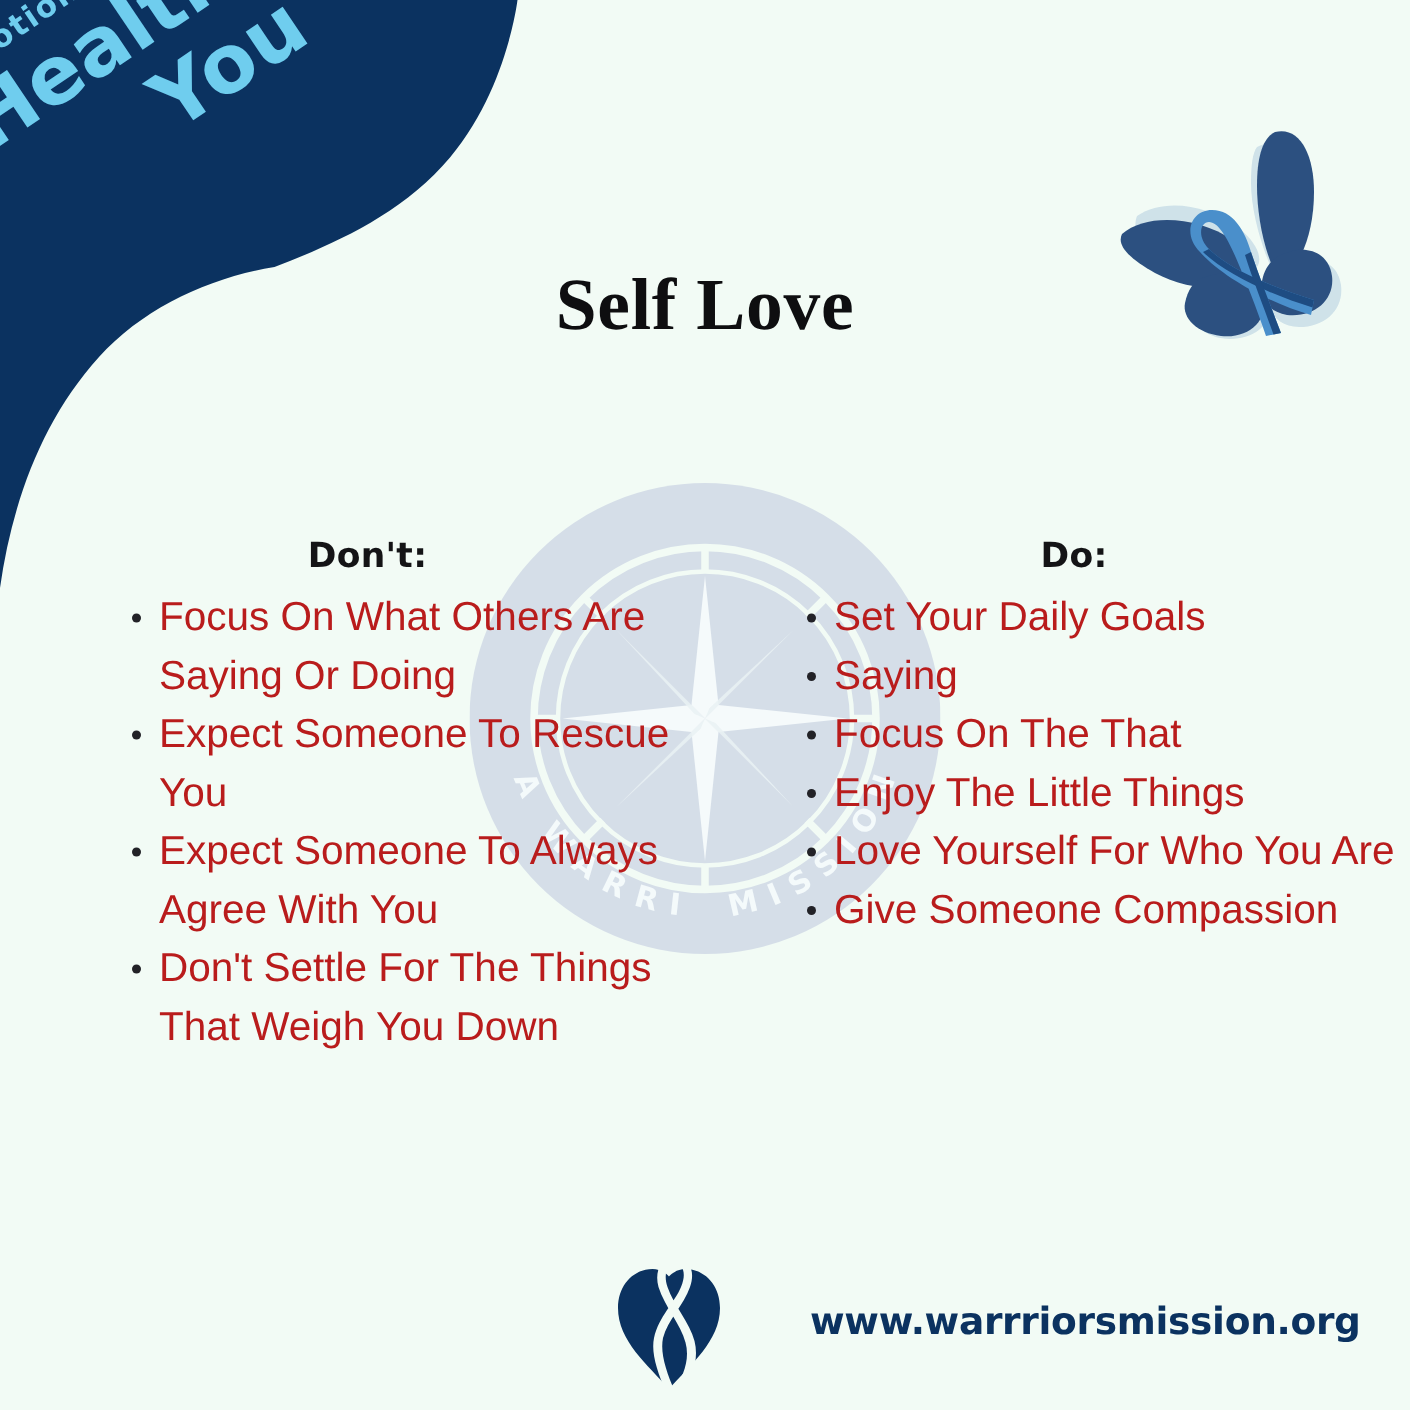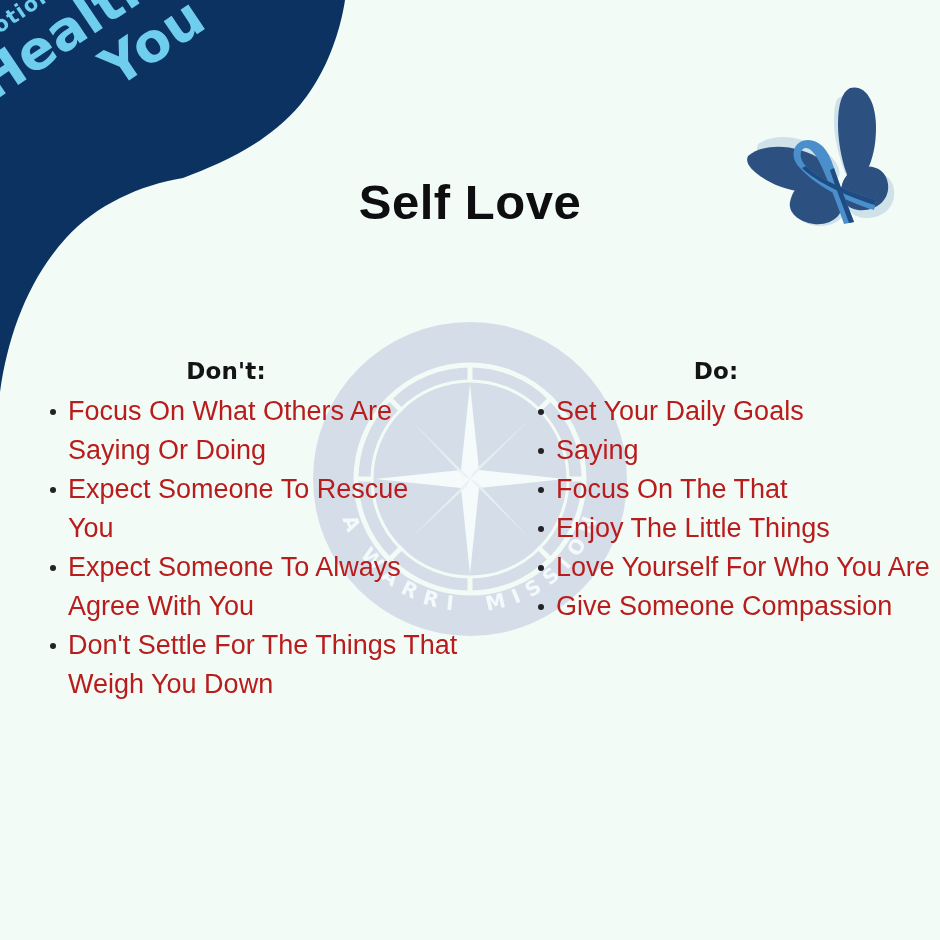--- a/index.html
+++ b/index.html
@@ -58,21 +58,21 @@
     left: 118px; top: 98px;
     font-size: 54px;
   }
 
   
   .title {
     position: absolute;
     left: 0; top: 152px;
     width: 940px;
     text-align: center;
-    font-family: Liberation Sans, sans-serif;
+    font-family: Liberation Serif, serif;
     font-size: 49px;
     font-weight: 700;
     letter-spacing: 0.5px;
     color: #0E0E10;
     margin-top: 22px;
   }
 
   
   .butterfly {
     position: absolute;
@@ -90,21 +90,21 @@
   }
 
   
   .columns {
     position: absolute;
     left: 0; top: 358px;
     width: 940px;
     display: flex;
   }
   .col { position: relative; }
-  .col-dont { width: 470px; padding-left: 40px; box-sizing: border-box; }
+  .col-dont { width: 470px; padding-left: 78px; box-sizing: border-box; }
   .col-do   { width: 470px; padding-left: 58px; box-sizing: border-box; }
 
   .col-head {
     font-family: "DejaVu Sans", sans-serif;
     font-size: 23px;
     font-weight: 700;
     color: #141416;
     margin: 0 0 8px 0;
     letter-spacing: 0.2px;
   }
@@ -290,14 +290,43 @@
         <li>Saying</li>
         <li>Focus On The That</li>
         <li>Enjoy The Little Things</li>
         <li>Love Yourself For Who You Are</li>
         <li>Give Someone Compassion</li>
       </ul>
     </div>
 
   </div>
 
+  <div class="footer">
+    <div class="heart-logo">
+      <svg width="80" height="92" viewBox="0 0 80 92" aria-hidden="true">
+        <path d="M40,90
+                 C26,74 6,58 6,36
+                 C6,20 17,10 29,10
+                 C36,10 40,15 40,15
+                 C40,15 44,10 51,10
+                 C63,10 74,20 74,36
+                 C74,58 54,74 40,90 Z" fill="#0B3260"></path>
+
+        <path d="M38,92
+                 C32,78 28,66 30,56
+                 C33,42 44,32 48,22
+                 C52,13 49,6 44,6
+                 C39,6 36,13 39,22
+                 C43,34 54,46 57,58
+                 C60,70 56,82 48,92
+                 L42,92
+                 C50,82 54,70 51,59
+                 C48,47 37,35 33,22
+                 C30,11 35,2 44,2
+                 C53,2 58,11 54,22
+                 C50,34 39,44 36,56
+                 C34,66 38,78 44,92 Z" fill="#F2FBF5"></path>
+      </svg>
+    </div>
+    <div class="site-url">www.warrriorsmission.org</div>
+  </div>
 
 </div>
 
 </body></html>

